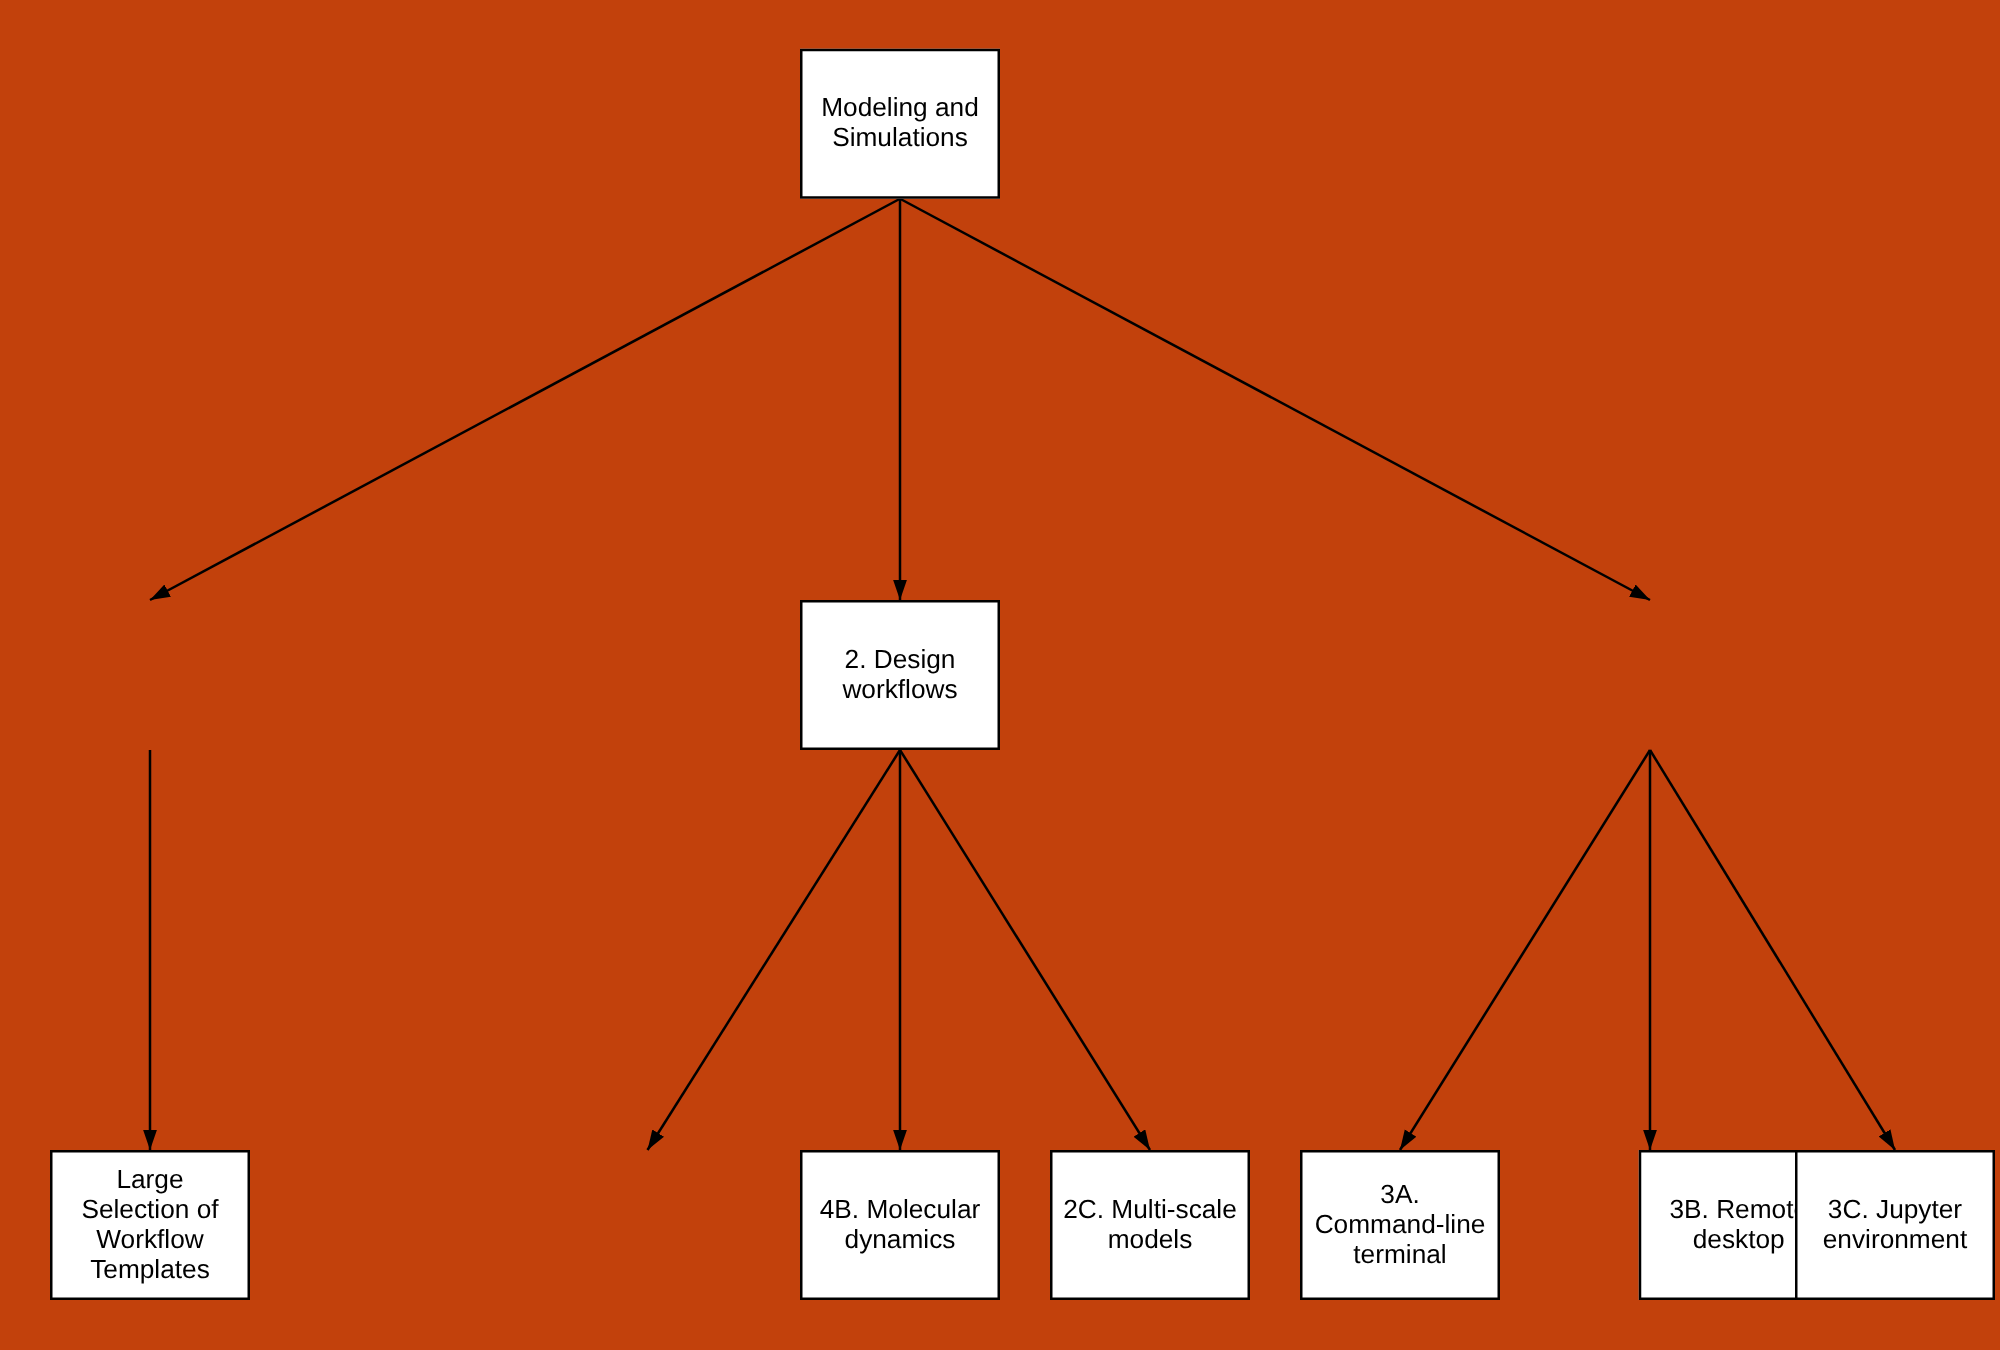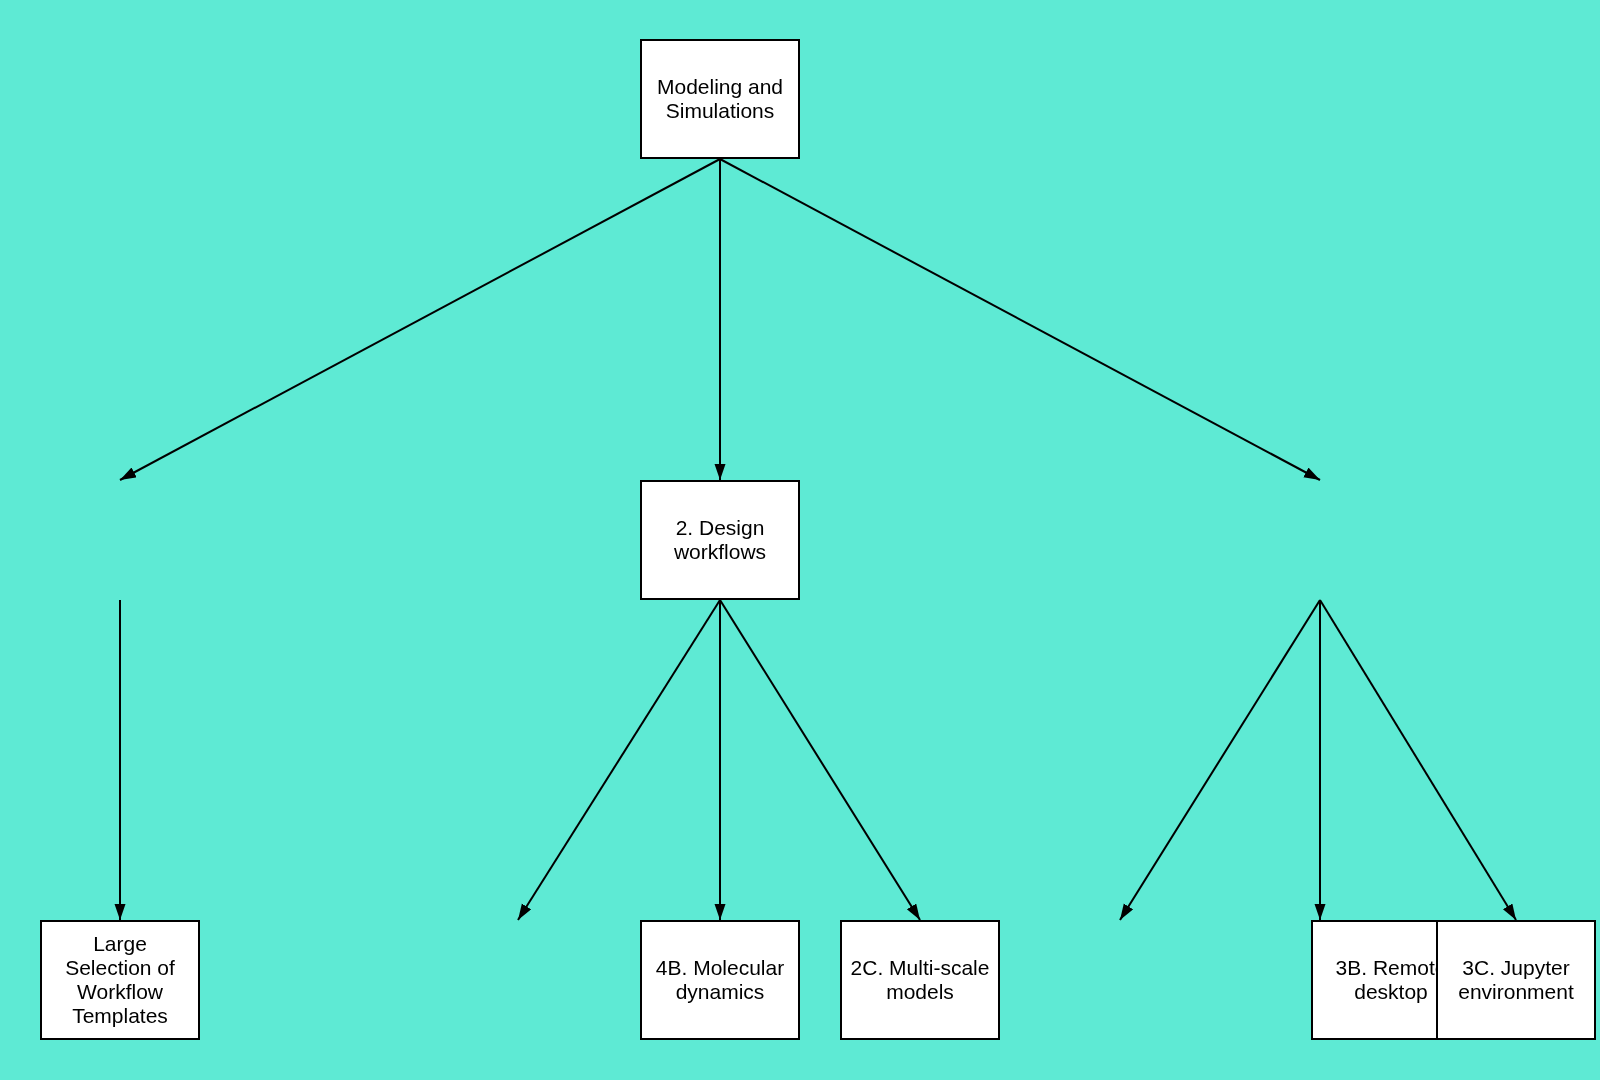--- a/index.html
+++ b/index.html
@@ -4,21 +4,21 @@
 <style>
   html, body {
     margin: 0;
     padding: 0;
     background: #ffffff;
   }
   #canvas {
     position: relative;
     width: 1600px;
     height: 1080px;
-    background: #5eead4;
+    background: #c2410c;
     overflow: hidden;
     font-family: "Liberation Sans", sans-serif;
   }
   #edges {
     position: absolute;
     left: 0;
     top: 0;
     width: 1600px;
     height: 1080px;
     pointer-events: none;
@@ -92,20 +92,23 @@
 Workflow
 Templates</div>
 
 
   <div class="node" id="node-molecular-dynamics">4B. Molecular
 dynamics</div>
 
   <div class="node" id="node-multi-scale-models">2C. Multi-scale
 models</div>
 
+  <div class="node" id="node-command-line-terminal">3A.
+Command-line
+terminal</div>
 
   <div class="node" id="node-remote-desktop">3B. Remote
 desktop</div>
 
   <div class="node" id="node-jupyter-environment">3C. Jupyter
 environment</div>
 
 </div>
 
 </body></html>

